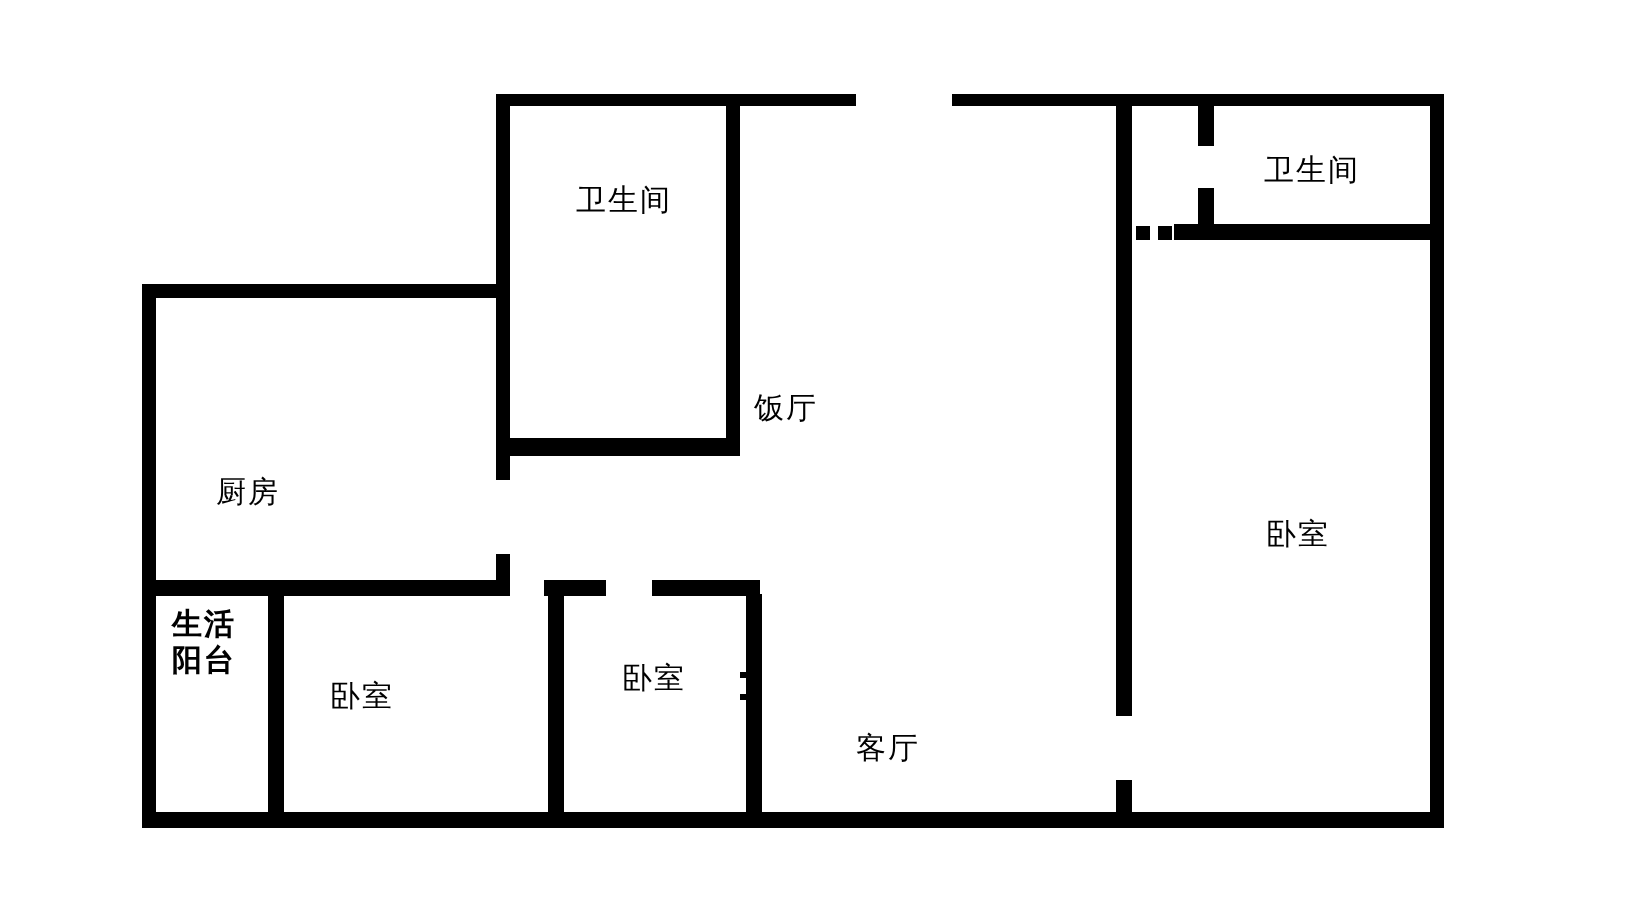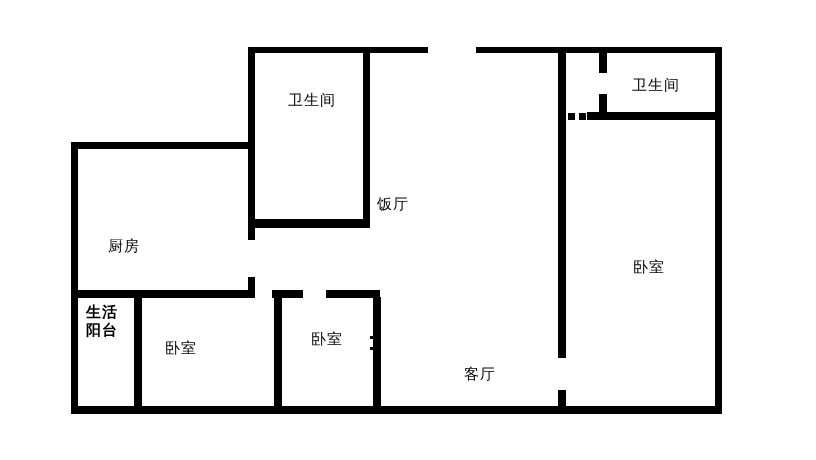--- a/index.html
+++ b/index.html
@@ -60,20 +60,20 @@
   <div class="wall" style="left:579px; top:113px; width:7px;   height:7px;"></div>
   <div class="wall" style="left:587px; top:112px; width:135px; height:8px;"></div>
 
   <span class="room-label" style="left:108px; top:196px;margin-top:42px;">厨房</span>
   <span class="room-label" style="left:288px; top:92px;">卫生间</span>
   <span class="room-label" style="left:377px; top:196px;">饭厅</span>
   <span class="room-label" style="left:632px; top:77px;">卫生间</span>
   <span class="room-label" style="left:633px; top:259px;">卧室</span>
   <span class="room-label" style="left:165px; top:340px;">卧室</span>
   <span class="room-label" style="left:311px; top:331px;">卧室</span>
-  <span class="room-label" style="left:428px; top:366px;margin-left:36px;">客厅</span>
+  <span class="room-label" style="left:428px; top:366px;">客厅</span>
 
   <span class="room-label two-line" style="left:86px; top:303px;">
     <span>生活</span><br>
     <span>阳台</span>
   </span>
 
 </div>
 
 </body></html>

